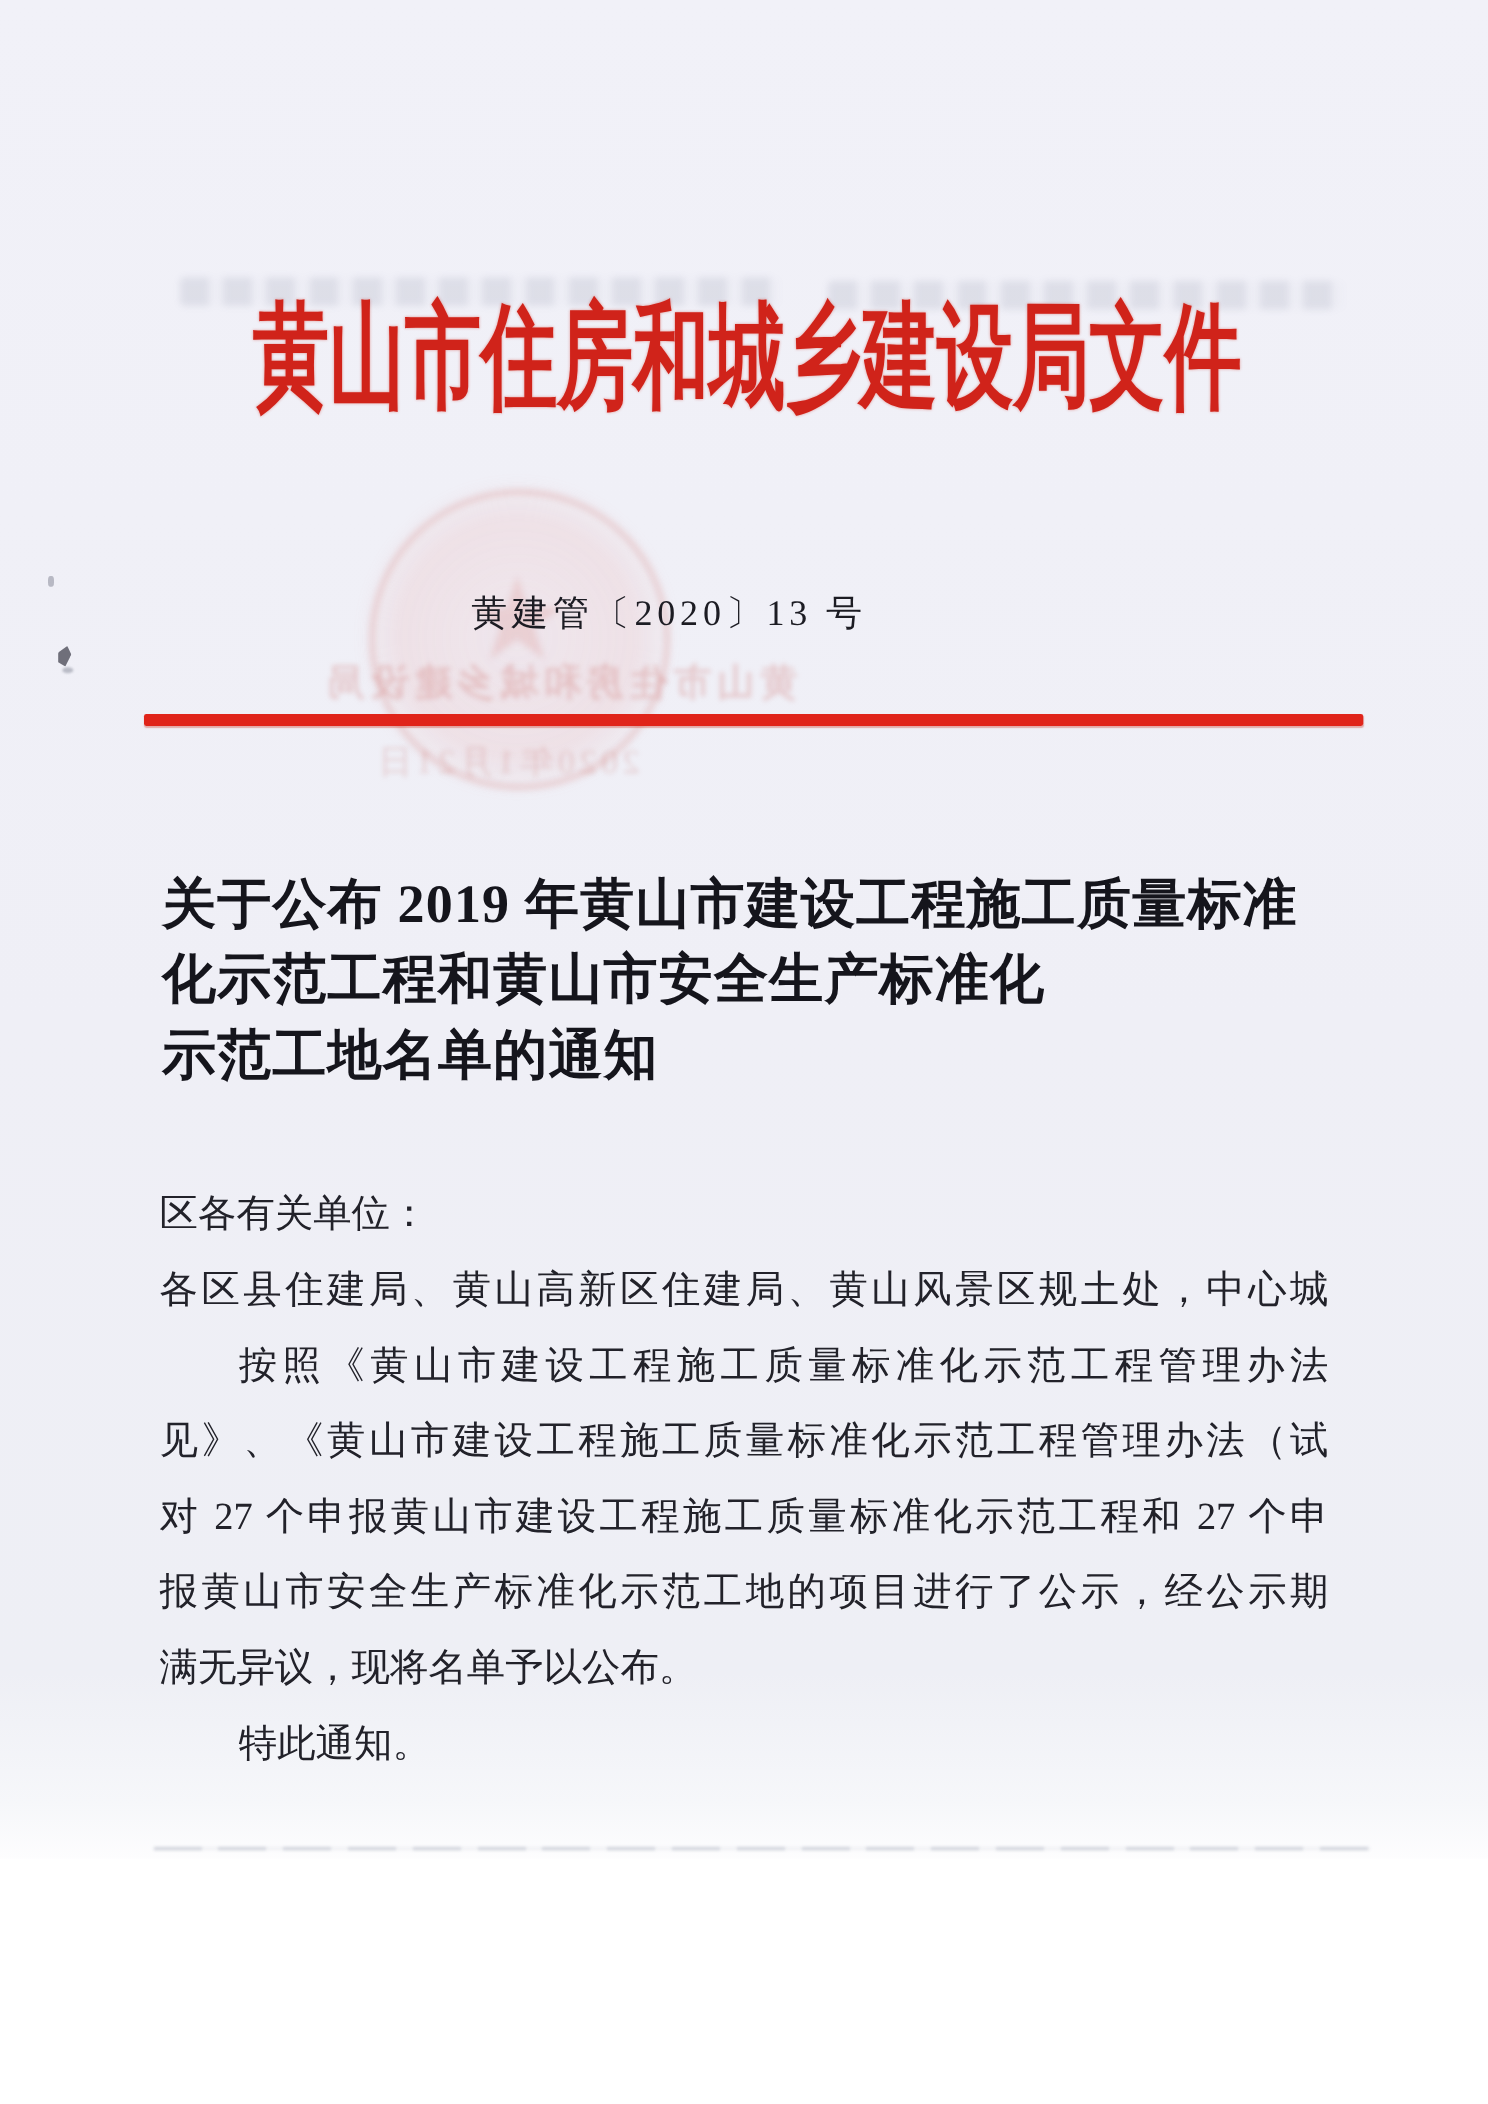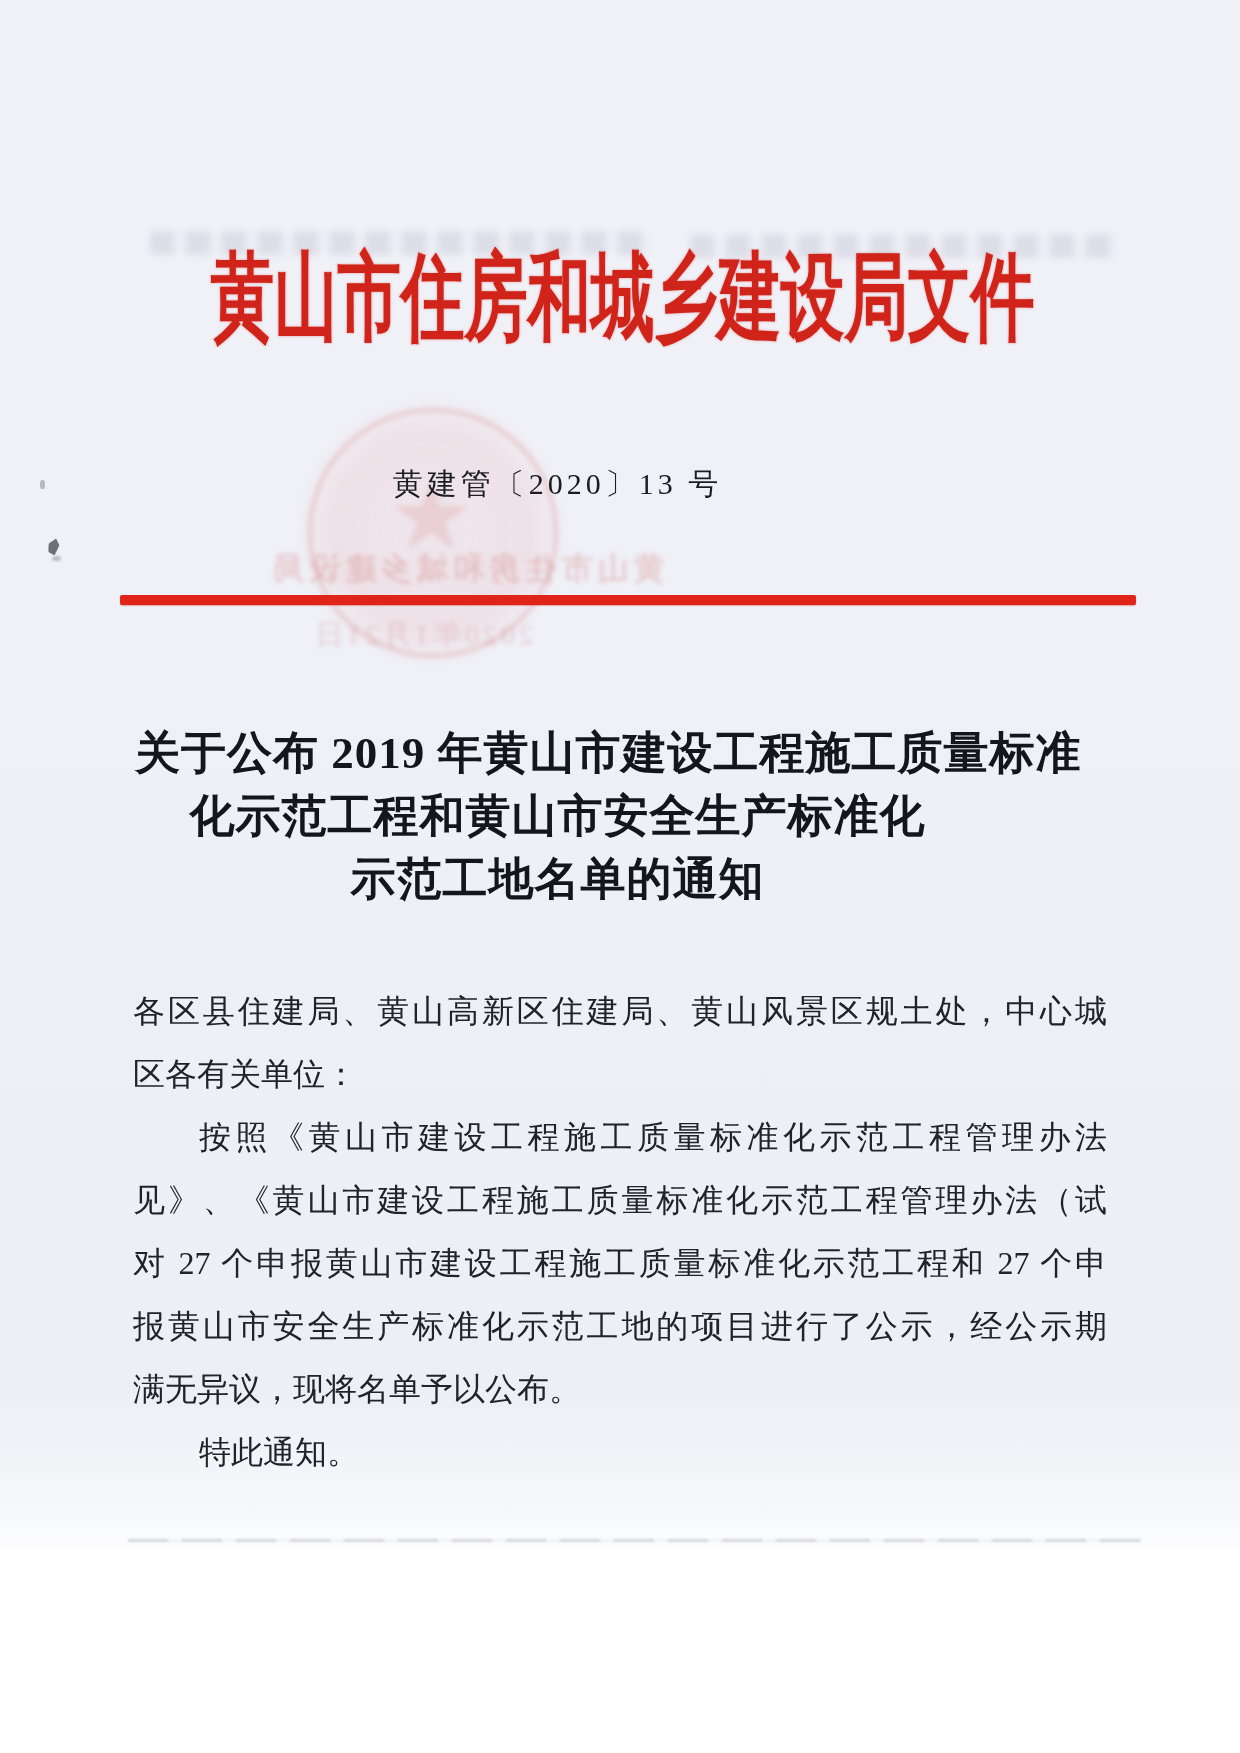--- a/index.html
+++ b/index.html
@@ -64,36 +64,36 @@
     position: absolute; top: 245px; left: 0; width: 1240px;
     text-align: center; white-space: nowrap;
     font-size: 96px; line-height: 106px; font-weight: bold;
     transform: scaleX(0.66); transform-origin: 50% 50%;
     letter-spacing: 0px;
     text-shadow: 0 0 3px rgba(204,32,18,0.45);
   }
 
   
   .doc-number {
-    position: absolute; top: 464px; left: 135px; width: 845px;
+    position: absolute; top: 492px; left: 135px; width: 845px;
     text-align: center; font-size: 30px; line-height: 40px;
     letter-spacing: 4px; color: #1c1c23; white-space: nowrap;
   }
 
   
   .red-rule {
     position: absolute; top: 595px; left: 120px; width: 1016px; height: 10px;
     border-radius: 2px;
     box-shadow: 0 1px 1px rgba(200,40,24,0.35);
   }
 
   
   .doc-title {
     position: absolute; top: 722px; left: 135px; width: 845px;
-    text-align: center; color: #15151c;
+    color: #15151c;
     font-size: 45px; line-height: 63px; font-weight: bold;
     letter-spacing: 1px;
   }
   .title-line { height: 63px; white-space: nowrap; }
 
   
   .body-text {
     position: absolute; top: 980px; left: 133px; width: 974px;
     font-size: 32px; color: #22222a;
   }
@@ -182,22 +182,22 @@
 
   <div class="red-rule" id="red-rule" style="background: rgb(224, 36, 26);"></div>
 
   <div class="doc-title">
     <div class="title-line">关于公布 2019 年黄山市建设工程施工质量标准</div>
     <div class="title-line">化示范工程和黄山市安全生产标准化</div>
     <div class="title-line">示范工地名单的通知</div>
   </div>
 
   <div class="body-text">
+    <div class="line short">区各有关单位：</div>
     <div class="line">各区县住建局、黄山高新区住建局、黄山风景区规土处，中心城</div>
-    <div class="line short">区各有关单位：</div>
     <div class="line indent">按照《黄山市建设工程施工质量标准化示范工程管理办法</div>
     <div class="line">见》、《黄山市建设工程施工质量标准化示范工程管理办法（试</div>
     <div class="line">对 27 个申报黄山市建设工程施工质量标准化示范工程和 27 个申</div>
     <div class="line">报黄山市安全生产标准化示范工地的项目进行了公示，经公示期</div>
     <div class="line short">满无异议，现将名单予以公布。</div>
     <div class="line indent short">特此通知。</div>
   </div>
 
   <div class="ghost-rule rule-top"></div>
   <div class="ghost-rule rule-bottom"></div>

